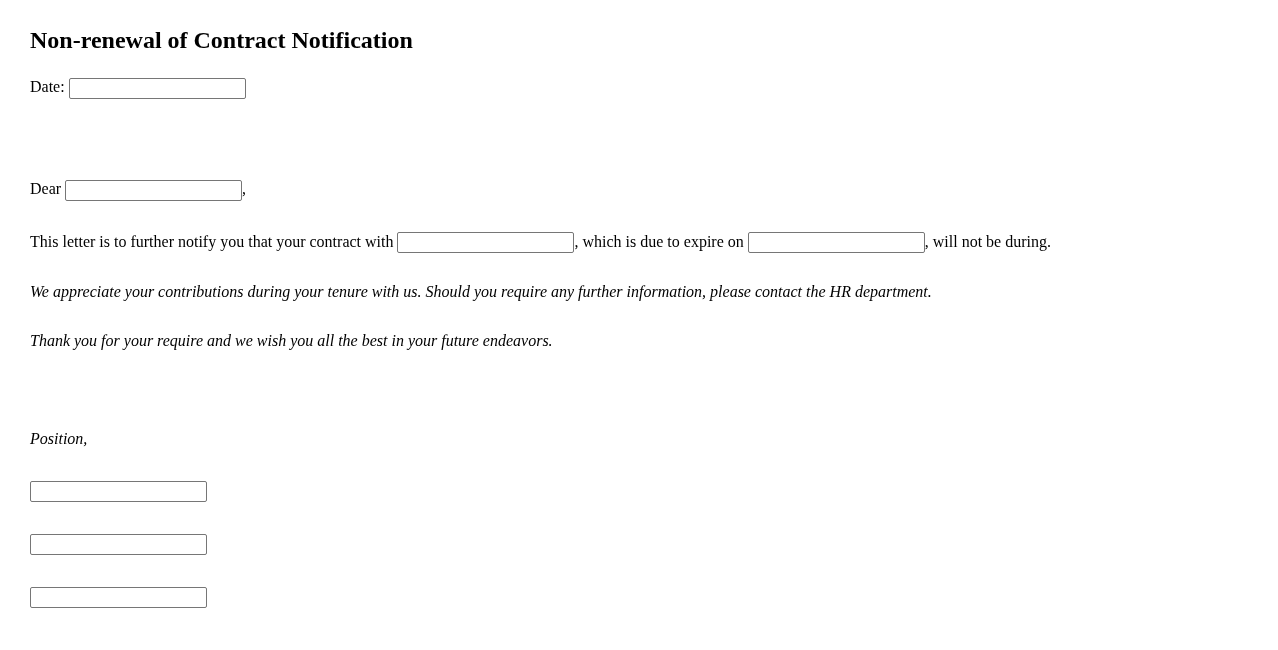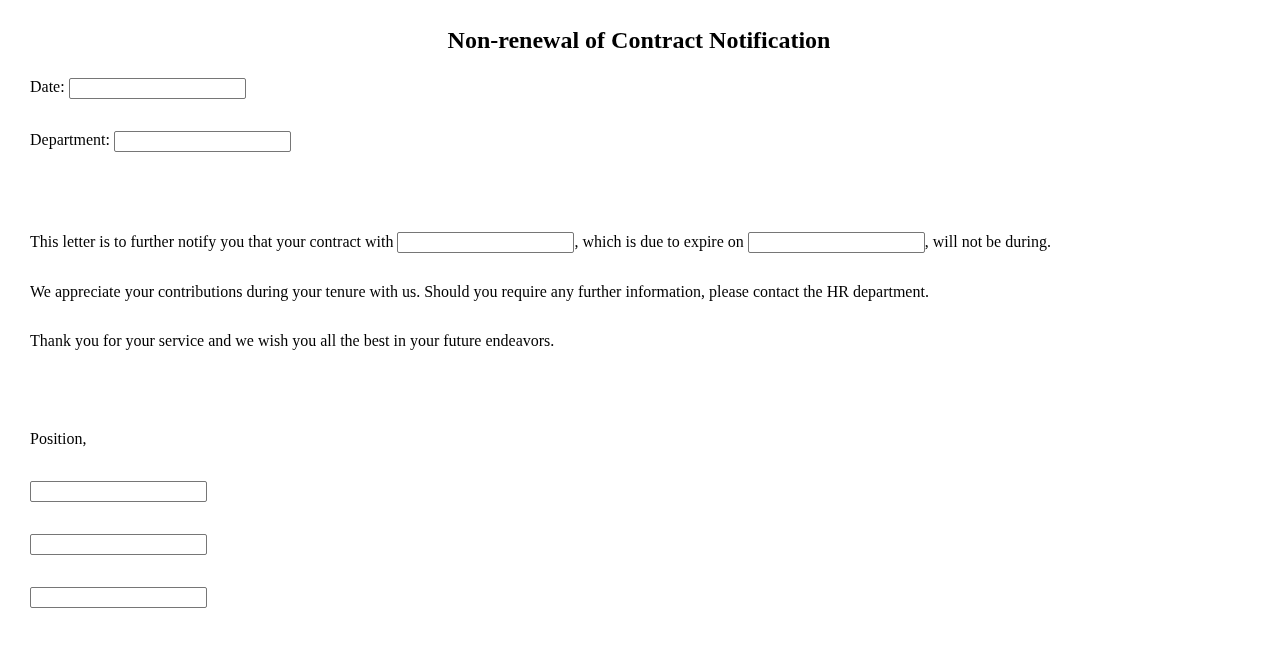--- a/index.html
+++ b/index.html
@@ -16,28 +16,27 @@
     box-sizing: border-box;
     padding: 26px 30px;
     overflow: hidden;
   }
   h1.title {
     margin: 0;
     font-size: 24px;
     font-weight: bold;
     line-height: 28px;
     font-family: "Liberation Serif", "DejaVu Serif", serif;
-    text-align: center;
   }
   p.row, p.para {
     margin: 29px 0;
     line-height: 23px;
   }
   p.row-first { margin-top: 21px; }
-  p.text-only { line-height: 20px; }
+  p.text-only { line-height: 20px; font-style: italic; }
   input.text {
     box-sizing: border-box;
     width: 177px;
     height: 21px;
     margin: 0;
     padding: 1px 2px;
     border: 1px solid #767676;
     border-radius: 2px;
     background: #ffffff;
     font-family: "Liberation Sans", "DejaVu Sans", sans-serif;
@@ -52,33 +51,33 @@
 
 <div class="doc">
 
   <h1 class="title">Non-renewal of Contract Notification</h1>
 
   <p class="row row-first"><span>Date:</span>
     <input class="text" type="text" value="" style=""></p>
 
 
 
-  <p class="row"><span>Department:</span>
-    <input class="text" type="text" value="" style=""></p>
 
   <div class="spacer-a"></div>
 
+  <p class="row"><span>Dear</span>
+    <input class="text" type="text" value="" style=""><span>,</span></p>
 
   <p class="para"><span>This letter is to further notify you that your contract with</span>
     <input class="text" type="text" value="" style=""><span>, which is due to expire on</span>
     <input class="text" type="text" value="" style=""><span>, will not be during.</span></p>
 
   <p class="para text-only">We appreciate your contributions during your tenure with us. Should you require any further information, please contact the HR department.</p>
 
-  <p class="para text-only">Thank you for your service and we wish you all the best in your future endeavors.</p>
+  <p class="para text-only">Thank you for your require and we wish you all the best in your future endeavors.</p>
 
   <div class="spacer-b"></div>
 
   <p class="para text-only">Position,</p>
 
   <p class="row"><input class="text" type="text" value="" style=""></p>
 
   <p class="row"><input class="text" type="text" value="" style=""></p>
 
   <p class="row"><input class="text" type="text" value="" style=""></p>

